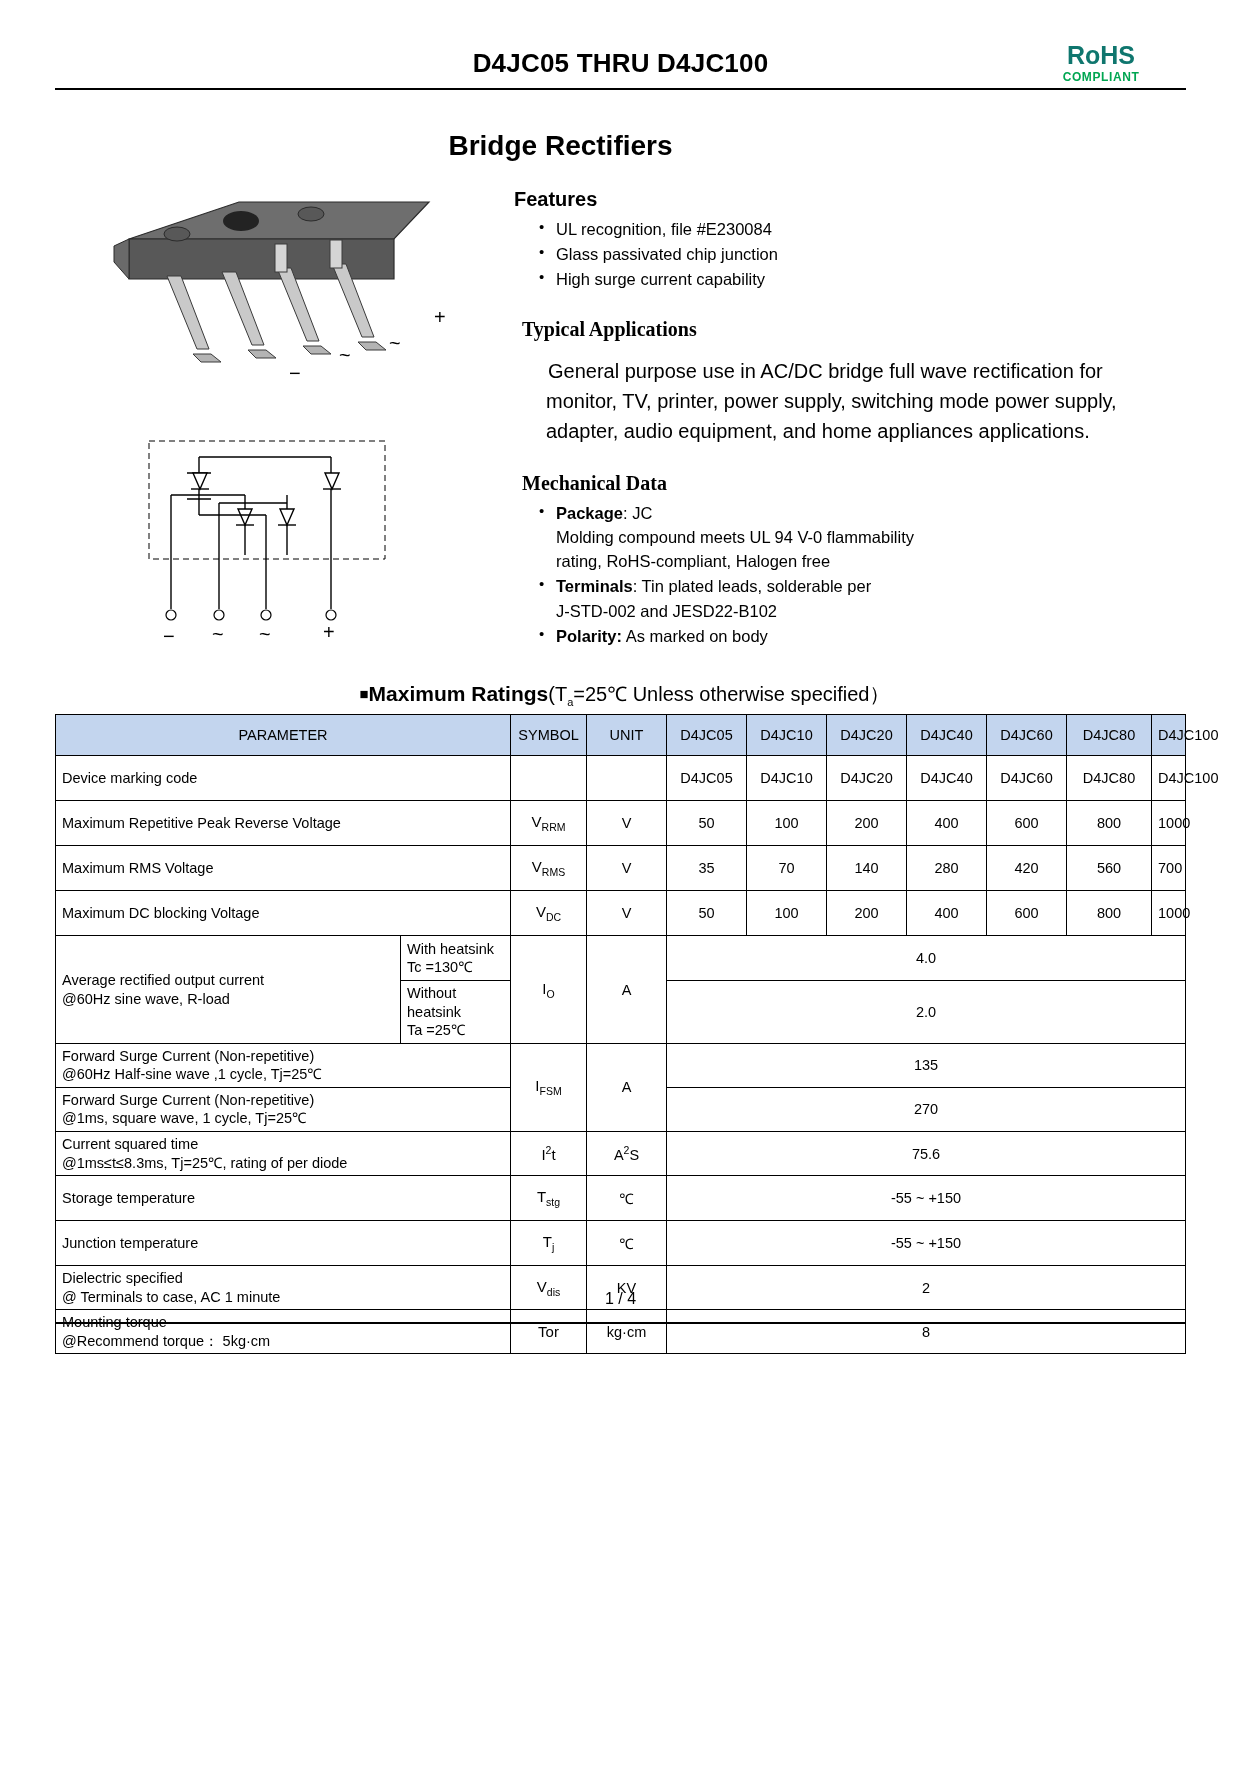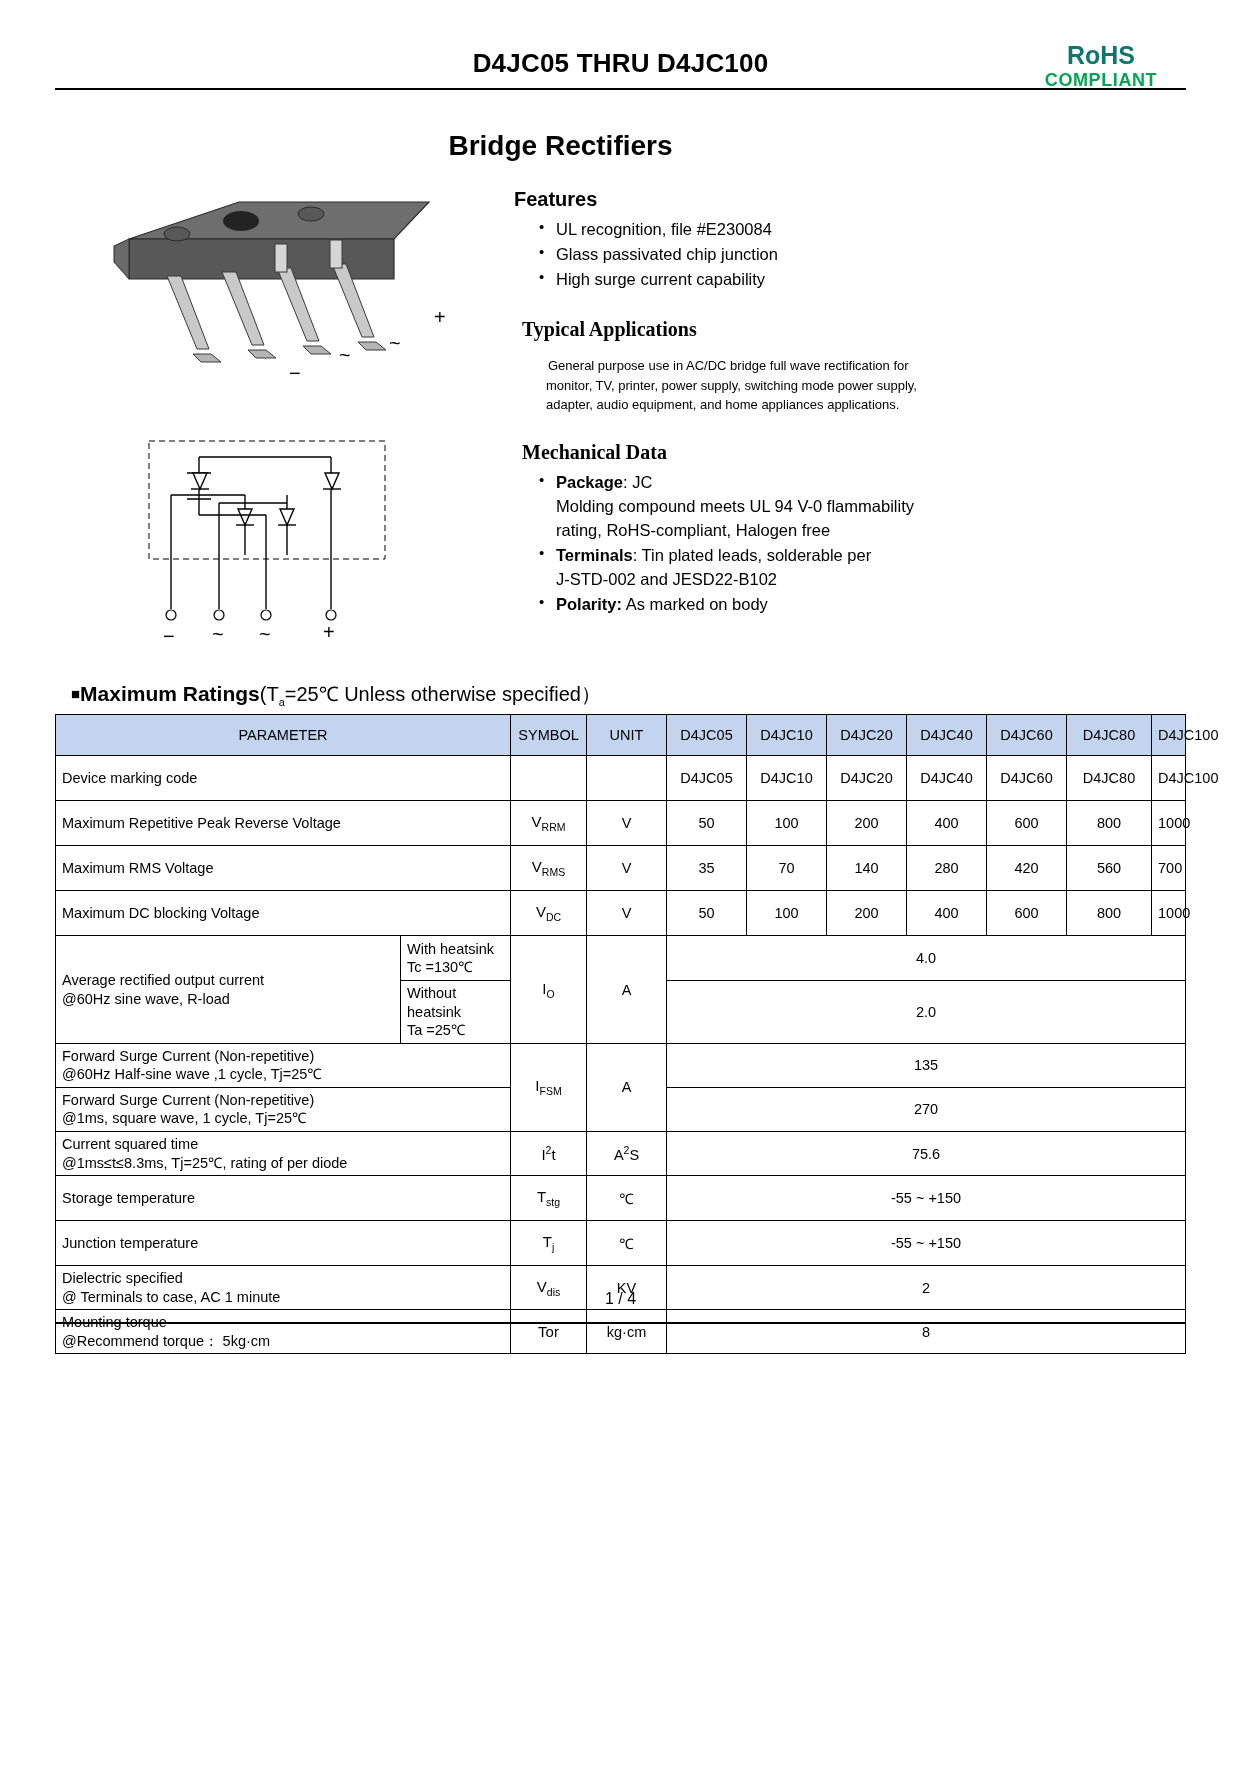--- a/index.html
+++ b/index.html
@@ -45,21 +45,21 @@
     text-align: center;
     width: 150px;
   }
   .rohs-main {
     font-size: 25px;
     font-weight: bold;
     color: #0f766e;
     line-height: 1.05;
   }
   .rohs-sub {
-    font-size: 18px;
+    font-size: 12px;
     font-weight: bold;
     color: #00a651;
     letter-spacing: .6px;
     margin-top: 2px;
   }
   .rule-top {
     border-bottom: 2.5px solid #000;
     margin-top: 10px;
   }
 
@@ -112,21 +112,21 @@
     left: 1px;
     top: -1px;
     font-size: 15px;
   }
   .sub-line {
     font-size: 16.5px;
     line-height: 1.46;
     margin-left: 18px;
   }
   .para {
-    font-size: 13px;
+    font-size: 20px;
     line-height: 1.5;
     margin: 15px 0 0 34px;
   }
   .para .cont { margin-left: -2px; }
   .gap-md { height: 26px; }
   b.lbl { font-weight: bold; }
 
   
   .pkg-wrap {
     position: relative;
@@ -139,22 +139,23 @@
     position: relative;
     width: 320px;
     height: 225px;
     margin-left: 86px;
     margin-top: 38px;
   }
 
   
   .tbl-heading {
     font-size: 21px;
-    margin: 18px 0 6px 16px;
+    margin: 18px 0 6px 8px;
     white-space: nowrap;
+    text-align: center;
   }
   .tbl-heading .sq {
     font-size: 15px;
     vertical-align: 2px;
   }
   .tbl-heading .bold { font-weight: bold; }
   .tbl-heading .norm { font-weight: normal; font-size: 20px; }
   sub.small { font-size: 11px; }
 
   table.ratings {

